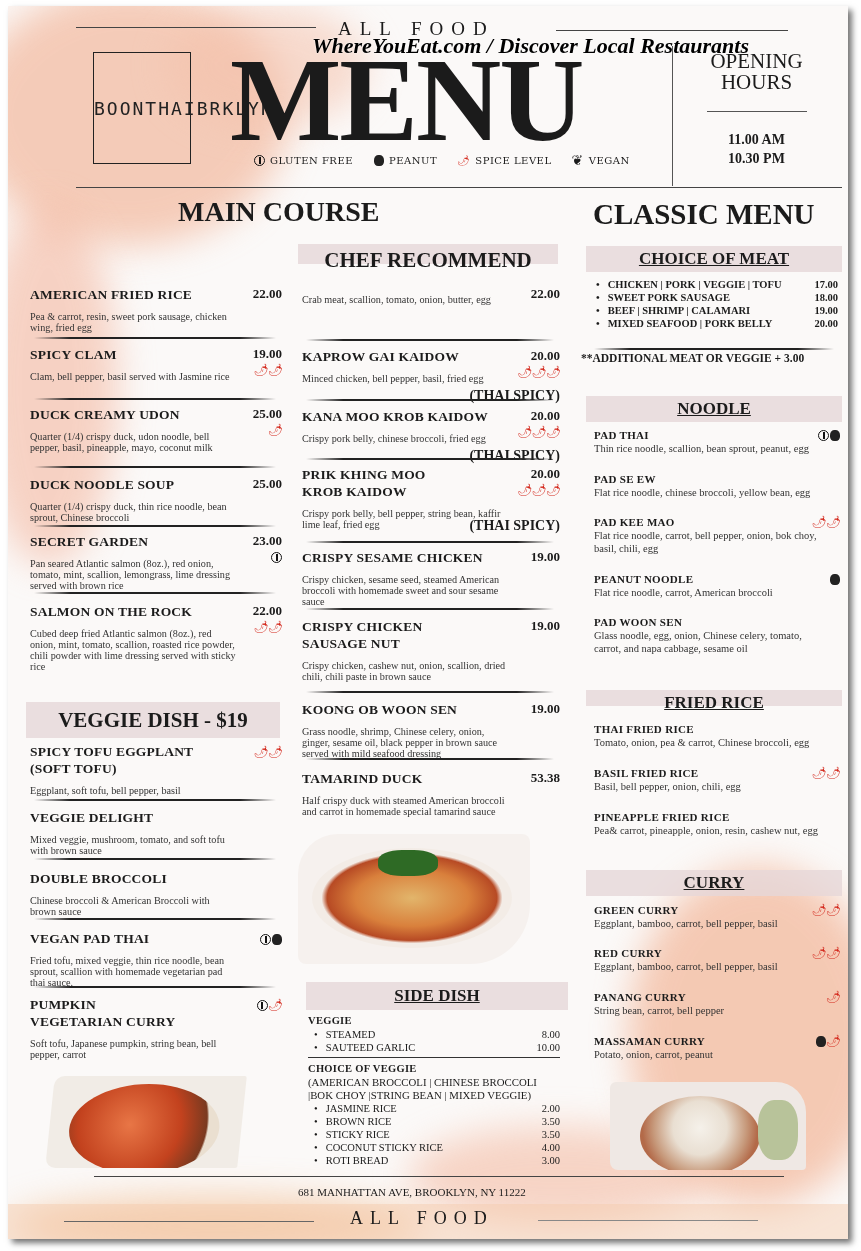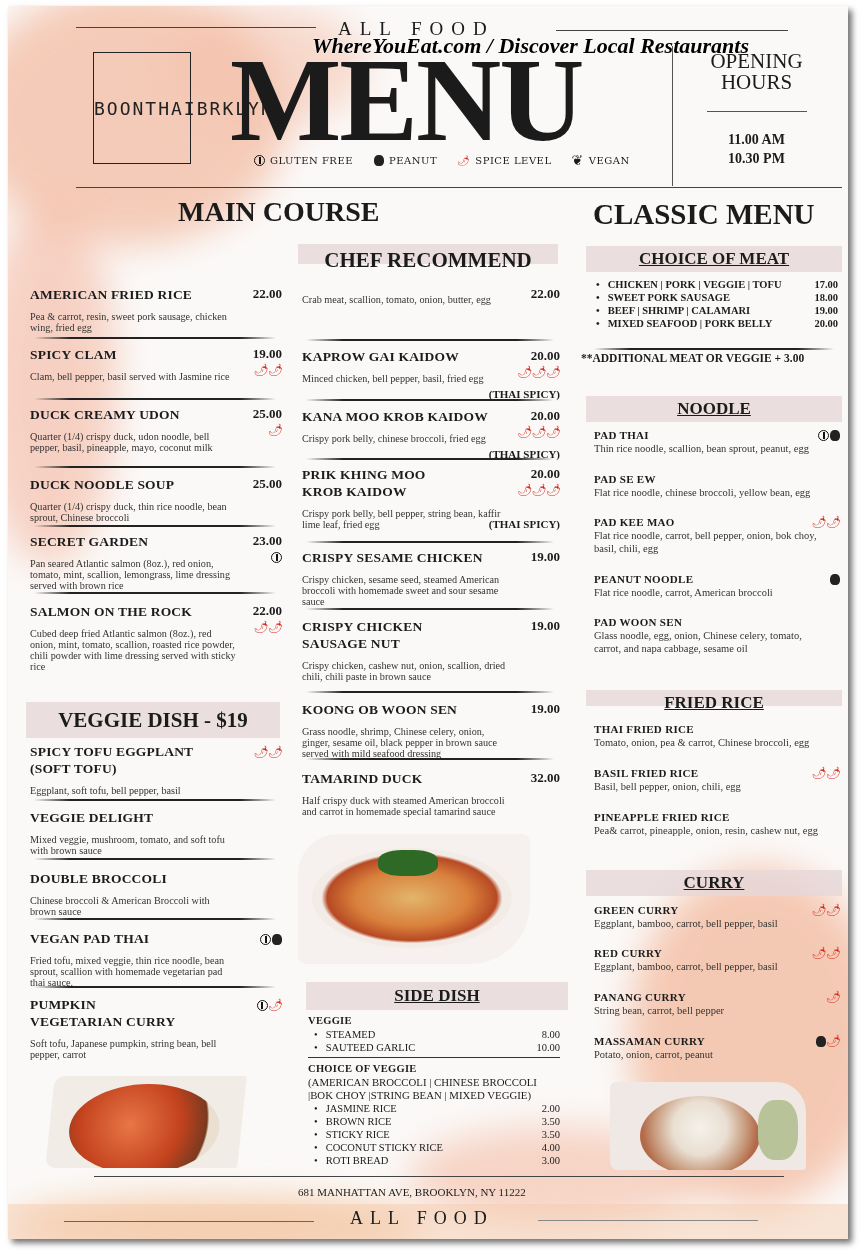--- a/index.html
+++ b/index.html
@@ -26,21 +26,21 @@
 
 .sec{position:absolute;font-family:"Liberation Serif",serif;font-weight:bold;font-size:28px}
 .band{position:absolute;background:rgba(230,215,216,.8);text-align:center;font-family:"Liberation Serif",serif;font-weight:bold}
 .band.u span{text-decoration:underline}
 
 .item{position:absolute}
 .iname{font-family:"Liberation Serif",serif;font-weight:bold;font-size:13.5px;line-height:17px;letter-spacing:.2px}
 .idesc{font-family:"Liberation Serif",serif;font-size:10.2px;line-height:11px;color:#333;margin-top:8px}
 .iprice{position:absolute;right:0;top:0;font-family:"Liberation Serif",serif;font-weight:bold;font-size:13px}
 .icons{position:absolute;right:0;font-size:12px;color:#d42a1e;letter-spacing:-1px}
-.spicy{position:absolute;right:0;font-family:"Liberation Serif",serif;font-weight:bold;font-size:11px}
+.spicy{position:absolute;right:0;font-family:"Liberation Serif",serif;font-weight:bold;font-size:14px}
 .cname{font-family:"Liberation Serif",serif;font-weight:bold;font-size:11px;letter-spacing:.3px;line-height:14px}
 .cdesc{font-family:"Liberation Serif",serif;font-size:10.5px;line-height:13px;color:#333}
 .bl{font-family:"Liberation Serif",serif;font-size:10.5px;line-height:13px;display:flex;justify-content:space-between}
 .bl .n:before{content:"•";margin-right:8px}
 .gf{display:inline-block;width:11px;height:11px;border:1.3px solid #111;border-radius:50%;vertical-align:middle;position:relative}
 .gf:after{content:"";position:absolute;left:3.5px;top:1px;width:2px;height:7px;background:#111}
 .pn{display:inline-block;width:10px;height:11px;background:#222;border-radius:45% 45% 40% 40%;vertical-align:middle;margin-left:1px}
 .chili{color:#d42a1e}
 .photo{position:absolute;overflow:hidden;background:#f1ece6}
 .dish{position:absolute;border-radius:50%}
@@ -314,21 +314,21 @@
     <div class="thick" style="left: 298px; top: 685px; width: 248px;"></div>
     <div class="item" style="left: 294px; top: 695px; width: 258px;">
       <div class="iname">KOONG OB WOON SEN</div>
       <div class="idesc" style="width:212px">Grass noodle, shrimp, Chinese celery, onion, ginger, sesame oil, black pepper in brown sauce served with mild seafood dressing</div>
       <div class="iprice">19.00</div>
     </div>
     <div class="thick" style="left: 298px; top: 752px; width: 248px;"></div>
     <div class="item" style="left: 294px; top: 764px; width: 258px;">
       <div class="iname">TAMARIND DUCK</div>
       <div class="idesc" style="width:212px">Half crispy duck with steamed American broccoli and carrot in homemade special tamarind sauce</div>
-      <div class="iprice">32.00</div>
+      <div class="iprice">53.38</div>
     </div>
     <div class="item" style="left: 586px; top: 422px; width: 246px;">
       <div class="cname">PAD THAI</div>
       <div class="cdesc" style="width:236px">Thin rice noodle, scallion, bean sprout, peanut, egg</div>
       <div class="icons" style="top:0"><span class="gf"></span><span class="pn"></span></div>
     </div>
     <div class="item" style="left: 586px; top: 466px; width: 246px;">
       <div class="cname">PAD SE EW</div>
       <div class="cdesc" style="width:236px">Flat rice noodle, chinese broccoli, yellow bean, egg</div>
     </div>

